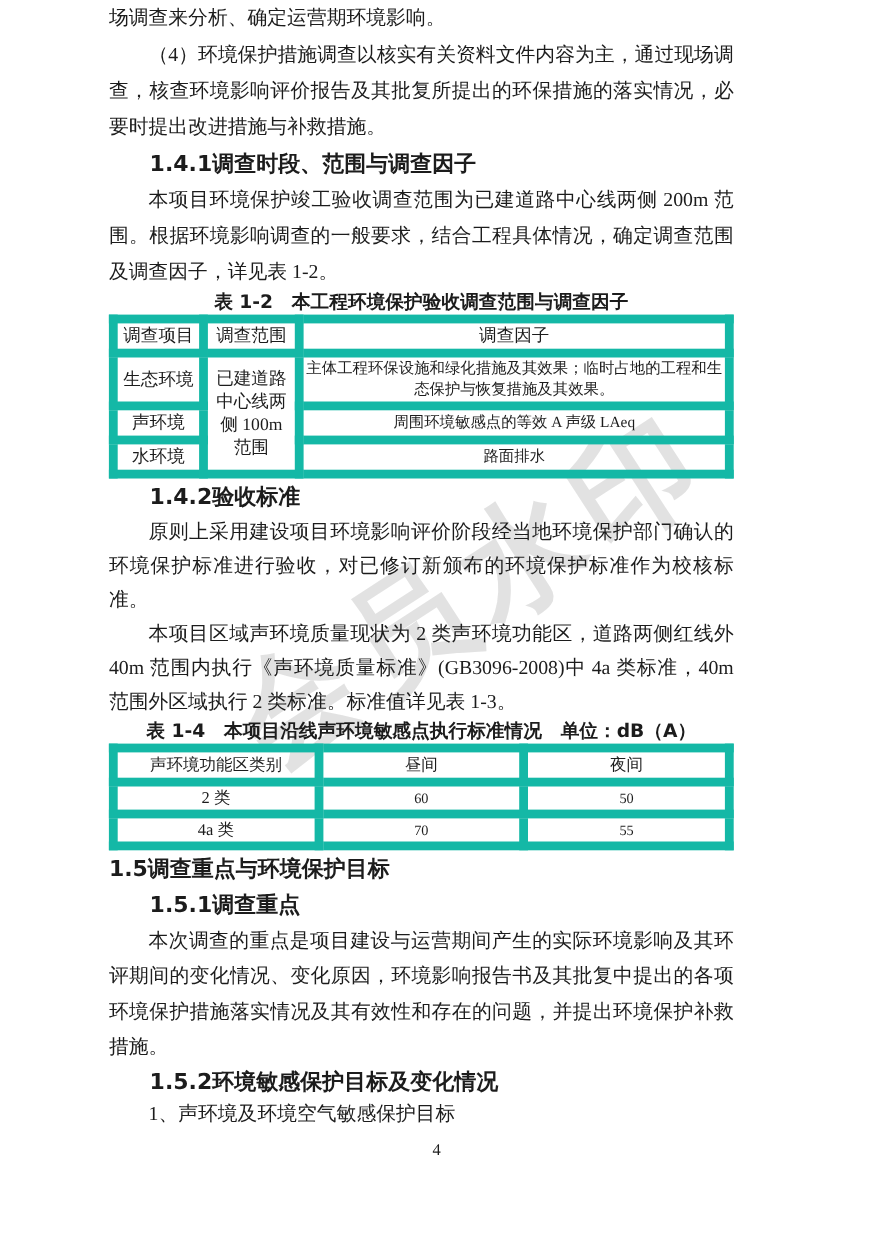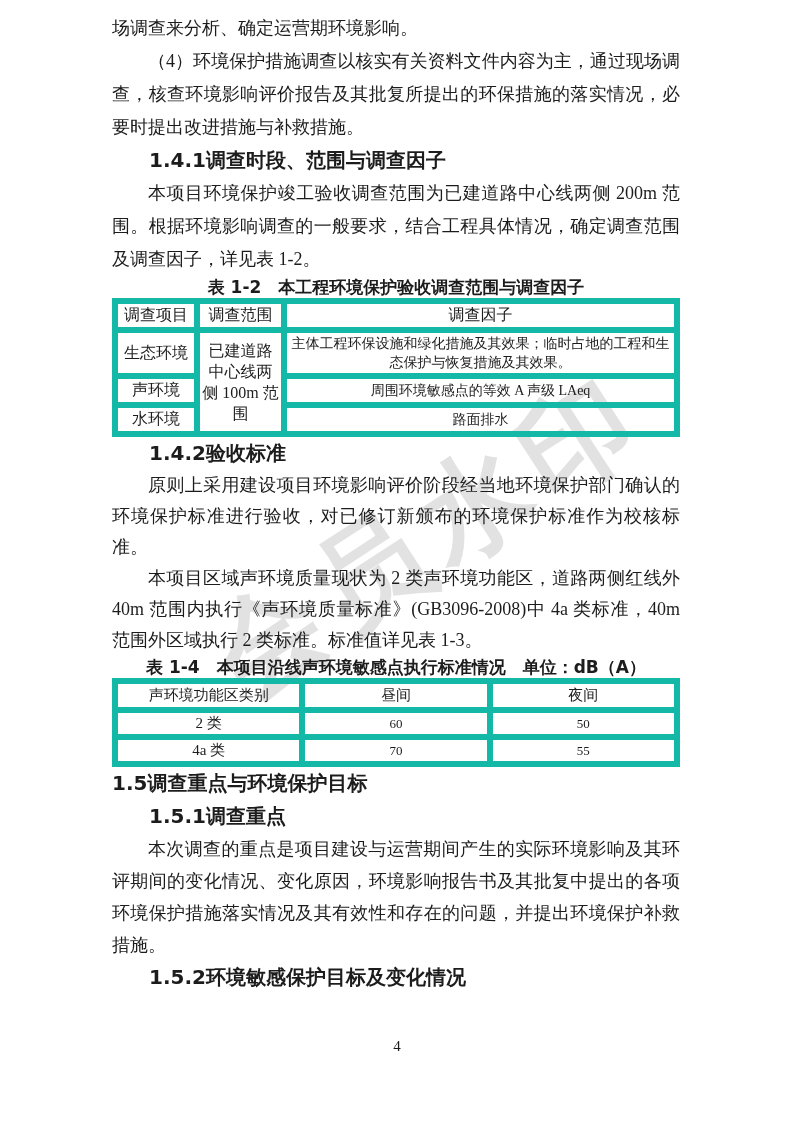--- a/index.html
+++ b/index.html
@@ -23,24 +23,23 @@
     letter-spacing:12px;
     color:#c6c6c6;
     opacity:0.5;
     white-space:nowrap;
     z-index:0;
     user-select:none;
     text-align:center;
   }
   .content {
     position:absolute;
-    left:112px; top:0;
+    left:99px; top:0;
     width:568px;
     z-index:1;
-    margin-top:12px;
   }
   p.body {
     margin:0;
     font-size:18px;
     line-height:33px;
     text-align:justify;
     text-justify:inter-ideograph;
   }
   p.lh31 { line-height:31px; }
   p.lh32 { line-height:32px; }
@@ -73,21 +72,21 @@
     font-size:17px;
     line-height:22px;
     font-family:"DejaVu Sans",sans-serif;
   }
   table.doc {
     width:100%;
     border-collapse:collapse;
     table-layout:fixed;
   }
   table.doc td, table.doc th {
-    border:6px solid #14b8a6;
+    border:8px solid #14b8a6;
     padding:1px 2px;
     text-align:center;
     vertical-align:middle;
     font-weight:normal;
   }
   table.t12 th { height:20px; font-size:16px; }
   table.t12 td.label { font-size:16px; }
   table.t12 td.factor { font-size:14px; line-height:19px; }
   table.t12 col.c1 { width:82px; }
   table.t12 col.c2 { width:87px; }
@@ -184,18 +183,19 @@
       </table>
 
     <h2 class="doc mt9">1.5调查重点与环境保护目标</h2>
 
     <h3 class="doc">1.5.1调查重点</h3>
 
     <p class="body lh32 indent">本次调查的重点是项目建设与运营期间产生的实际环境影响及其环评期间的变化情况、变化原因，环境影响报告书及其批复中提出的各项环境保护措施落实情况及其有效性和存在的问题，并提出环境保护补救措施。</p>
 
     <h3 class="doc h152">1.5.2环境敏感保护目标及变化情况</h3>
 
+    <p class="body lh24 indent">1、声环境及环境空气敏感保护目标</p>
 
   </div>
 
   <div class="page-number">4</div>
 
 </div>
 
 </body></html>

